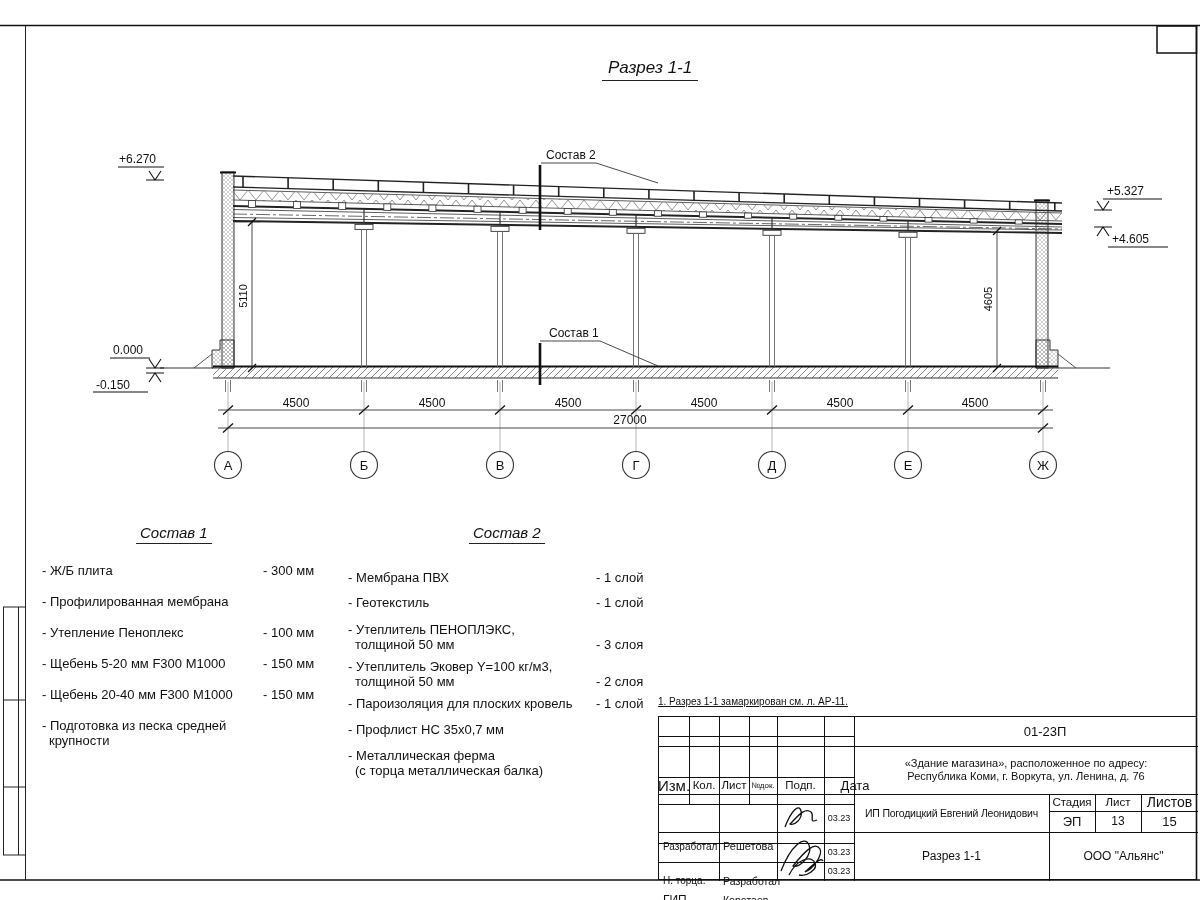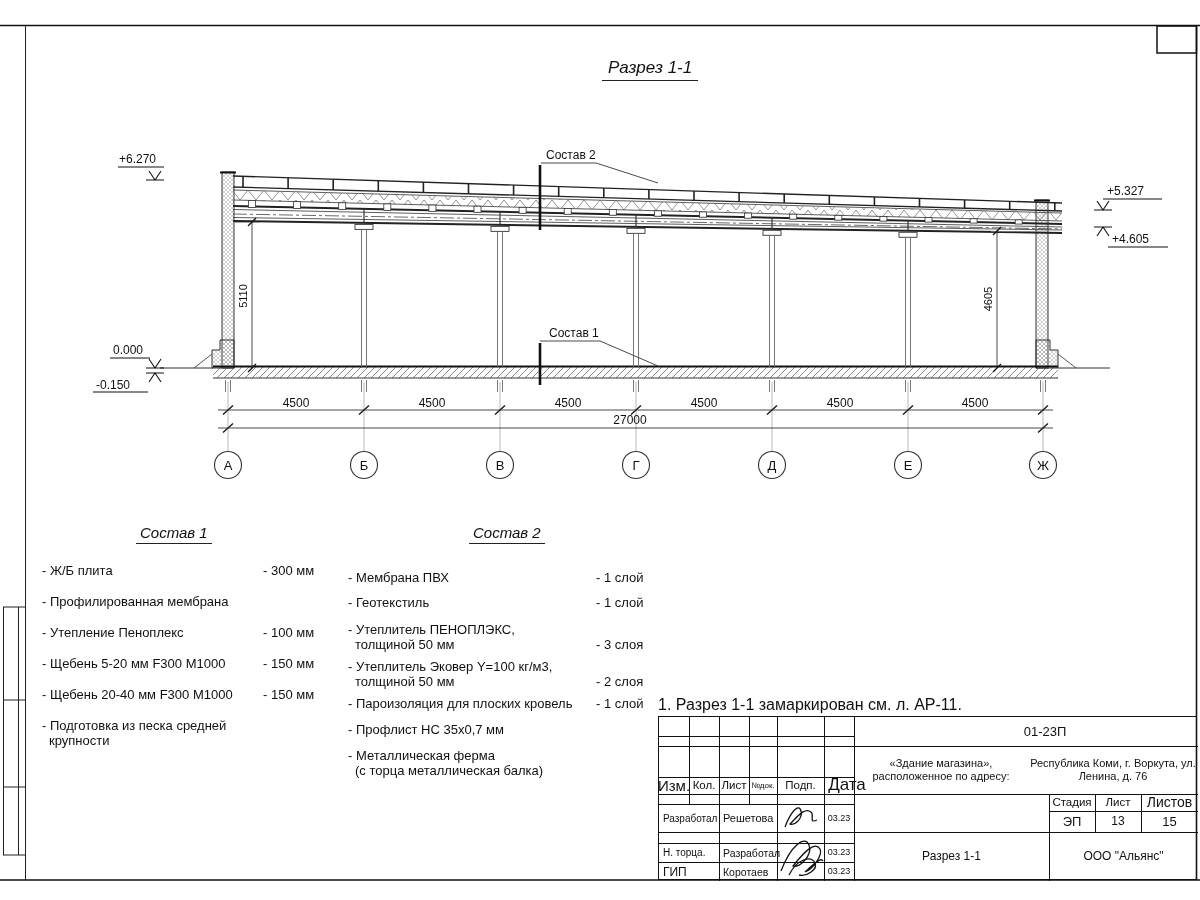--- a/index.html
+++ b/index.html
@@ -4,27 +4,27 @@
 <style>
   html,body{margin:0;padding:0;background:#fff;}
   #sheet{position:relative;width:1200px;height:900px;background:#fff;overflow:hidden;
          font-family:"Liberation Sans",sans-serif;color:#111;}
   svg text{font-family:"Liberation Sans",sans-serif;fill:#111;}
   .abs{position:absolute;}
   .heading{font-style:italic;font-size:15px;border-bottom:1px solid #222;padding:0 4px 2px 4px;}
   #main-title{font-style:italic;font-size:17px;border-bottom:1px solid #222;padding:0 6px 2px 6px;}
   .s-row{position:absolute;font-size:13px;line-height:15px;white-space:nowrap;}
   .s-row .val{position:absolute;bottom:0;white-space:nowrap;}
-  #note{font-size:16px;}
+  #note{font-size:10px;text-decoration:underline;}
   
   #titleblock{position:absolute;left:658px;top:716px;width:539px;height:164px;border:1.8px solid #111;box-sizing:border-box;}
   .tbh{position:absolute;background:#111;height:1px;}
   .tbv{position:absolute;background:#111;width:1px;}
   .tbc{position:absolute;display:flex;align-items:center;justify-content:center;text-align:center;line-height:1.2;}
-  .tbl{position:absolute;display:flex;align-items:center;justify-content:flex-start;padding-left:4px;box-sizing:border-box;}
+  .tbl{position:absolute;display:flex;align-items:center;justify-content:flex-start;padding-left:4px;box-sizing:border-box;margin-top:28px;}
 </style>
 </head>
 <body>
 
 <div id="sheet">
 
   <svg width="1200" height="900" viewBox="0 0 1200 900" class="abs" style="left:0;top:0">
     <defs>
       <pattern id="wallHatch" patternUnits="userSpaceOnUse" width="4" height="4">
         <path d="M0,4 L4,0 M0,0 L4,4" stroke="#999" stroke-width="0.45" fill="none"></path>
@@ -305,44 +305,45 @@
     <div class="tbv" style="left:195px;top:0;height:164px"></div>
     <div class="tbv" style="left:390px;top:77px;height:87px"></div>
     <div class="tbv" style="left:436px;top:77px;height:38px"></div>
     <div class="tbv" style="left:482px;top:77px;height:38px"></div>
 
     <div class="tbc" style="left:0;top:60px;width:30px;height:17px;font-size:15px">Изм.</div>
     <div class="tbc" style="left:30px;top:60px;width:30px;height:17px;font-size:11.5px">Кол.</div>
     <div class="tbc" style="left:60px;top:60px;width:30px;height:17px;font-size:11.5px">Лист</div>
     <div class="tbc" style="left:90px;top:60px;width:28px;height:17px;font-size:8px">№док.</div>
     <div class="tbc" style="left:118px;top:60px;width:47px;height:17px;font-size:11.5px">Подп.</div>
-    <div class="tbc" style="left:173px;top:60px;width:30px;height:17px;font-size:17px">Дата</div>
+    <div class="tbc" style="left:181px;top:60px;width:30px;height:17px;font-size:13px">Дата</div>
 
     <div class="tbl" style="left:0;top:87px;width:60px;height:28px;font-size:10px">Разработал</div>
     <div class="tbl" style="left:60px;top:87px;width:58px;height:28px;font-size:11px">Решетова</div>
     <div class="tbc" style="left:165px;top:87px;width:30px;height:28px;font-size:9px">03.23</div>
 
     <div class="tbl" style="left:0;top:126px;width:60px;height:19px;font-size:10px">Н. торца.</div>
     <div class="tbl" style="left:60px;top:126px;width:58px;height:19px;font-size:10.5px">Разработал</div>
     <div class="tbc" style="left:165px;top:126px;width:30px;height:19px;font-size:9px">03.23</div>
 
     <div class="tbl" style="left:0;top:145px;width:60px;height:19px;font-size:12px">ГИП</div>
     <div class="tbl" style="left:60px;top:145px;width:58px;height:19px;font-size:10.5px">Коротаев</div>
     <div class="tbc" style="left:165px;top:145px;width:30px;height:19px;font-size:9px">03.23</div>
 
     <svg class="abs" style="left:118px;top:82px" width="47" height="82">
       <path d="M8,28 C14,12 22,4 24,12 C26,20 17,27 13,25 C21,17 28,8 34,13 C38,16 31,25 40,21" stroke="#111" stroke-width="1.3" fill="none"></path>
       <path d="M4,72 C14,46 28,36 32,46 C36,56 22,70 16,67 C28,52 38,42 43,50 C46,56 36,70 28,73 C38,64 44,58 46,62 M12,76 C20,60 34,56 38,64 C41,70 30,78 22,76" stroke="#111" stroke-width="1.3" fill="none"></path>
     </svg>
 
     <div class="tbc" style="left:181px;top:0;width:410px;height:29px;font-size:13px">01-23П</div>
-    <div class="tbc" style="left:195px;top:29px;width:344px;height:48px;font-size:11px;">
+    <div class="tbc" style="left:195px;top:29px;width:344px;height:48px;font-size:11px;flex-direction:column">
       <div>«Здание магазина», расположенное по адресу:</div>
       <div>Республика Коми, г. Воркута, ул. Ленина, д. 76</div>
     </div>
+    <div class="tbc" style="left:195px;top:77px;width:195px;height:38px;font-size:10.5px;letter-spacing:-0.2px">ИП Погодицкий Евгений Леонидович</div>
     <div class="tbc" style="left:390px;top:77px;width:46px;height:17px;font-size:11.5px">Стадия</div>
     <div class="tbc" style="left:436px;top:77px;width:46px;height:17px;font-size:11.5px">Лист</div>
     <div class="tbc" style="left:482px;top:77px;width:57px;height:17px;font-size:14px">Листов</div>
     <div class="tbc" style="left:390px;top:94px;width:46px;height:21px;font-size:13px">ЭП</div>
     <div class="tbc" style="left:436px;top:94px;width:46px;height:21px;font-size:12px">13</div>
     <div class="tbc" style="left:482px;top:94px;width:57px;height:21px;font-size:13px">15</div>
     <div class="tbc" style="left:195px;top:115px;width:195px;height:49px;font-size:12px">Разрез 1-1</div>
     <div class="tbc" style="left:390px;top:115px;width:149px;height:49px;font-size:12px">ООО "Альянс"</div>
   </div>
 </div>

